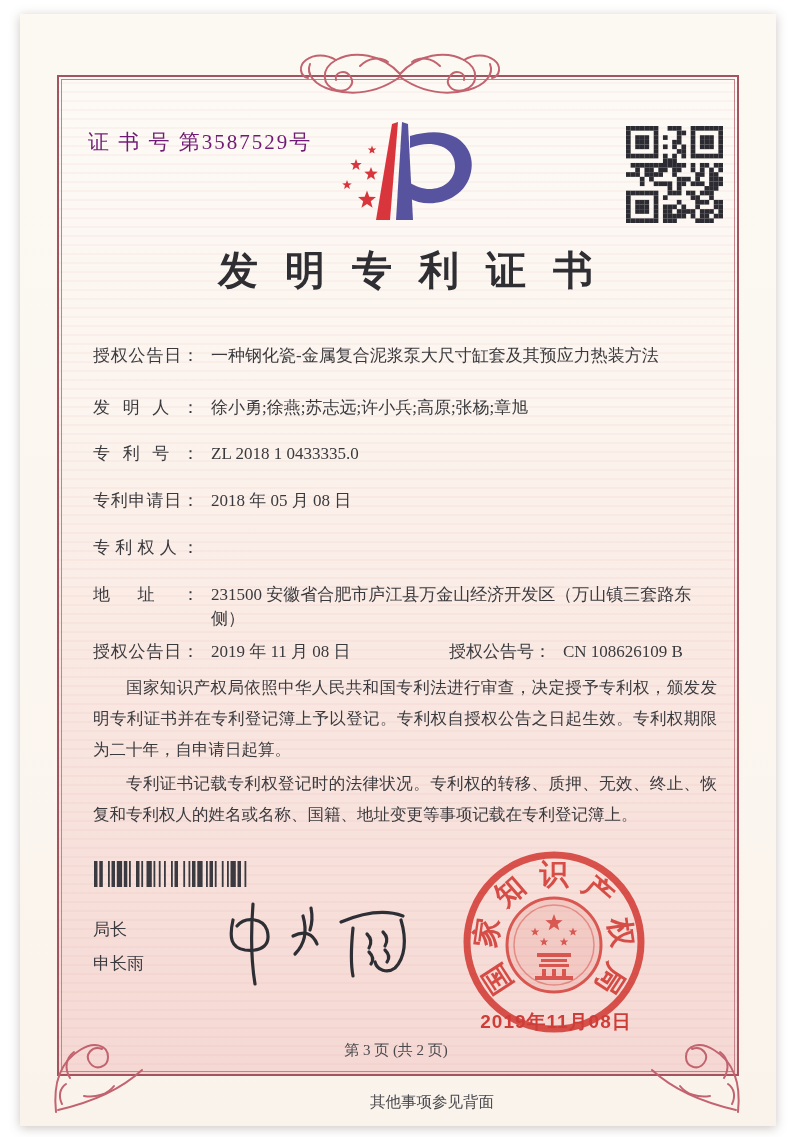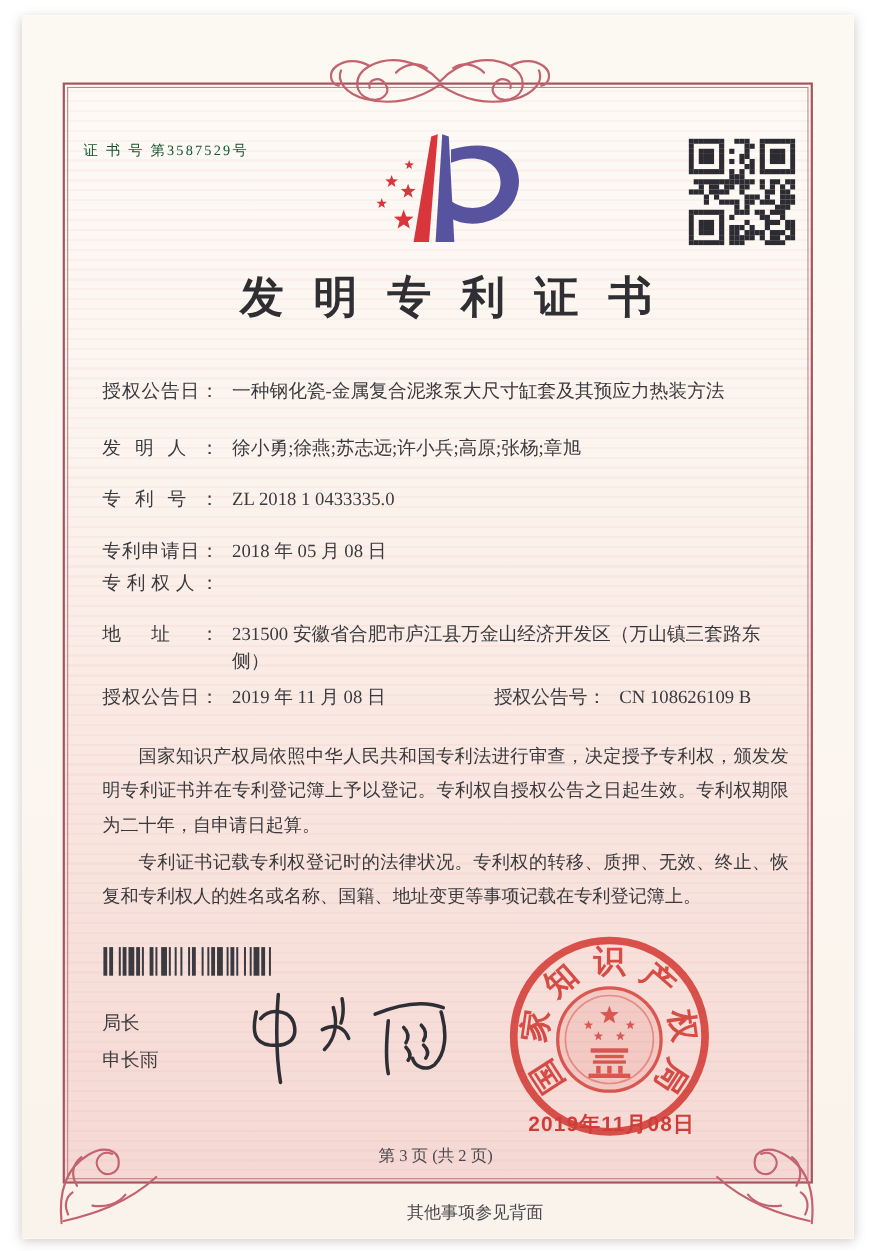--- a/index.html
+++ b/index.html
@@ -8,21 +8,21 @@
   .paper{position:absolute;left:20px;top:14px;width:756px;height:1112px;
          background:linear-gradient(180deg,#fcf9f3 0%,#fbf6ef 60%,#faf3ec 100%);
          box-shadow:0 2px 10px rgba(110,90,80,.35);}
   .frame{position:absolute;left:57px;top:75px;width:678px;height:997px;
          border:2px solid #a4545e;
          background:
            repeating-linear-gradient(0deg, rgba(205,115,115,0.055) 0 2px, rgba(0,0,0,0) 2px 9px),
            linear-gradient(180deg,#fdfaf6 0%,#fcf4ee 34%,#f9e5df 66%,#f5d8d4 100%);}
   .frame::after{content:"";position:absolute;inset:2px;border:1px solid #c5828b;pointer-events:none;}
   .abs{position:absolute;}
-  .cert-no{left:76px;top:128px;font-size:13px;letter-spacing:2px;color:#14532d;}
+  .cert-no{left:88px;top:128px;font-size:21px;letter-spacing:2px;color:#701a75;}
   .title{left:57px;top:243px;width:700px;text-align:center;font-size:40px;font-weight:600;
          letter-spacing:27px;padding-left:24px;box-sizing:border-box;color:#2e2e33;}
   .fields{left:93px;top:344px;width:628px;font-size:17px;color:#3a3a3e;}
   .row{display:flex;line-height:24px;}
   .lbl{flex:none;width:106px;text-align:justify;text-align-last:justify;}
   .val{flex:1;margin-left:12px;}
   .pair2{flex:none;width:356px;display:flex;}
   .body-text{left:93px;top:672px;width:624px;font-size:16.5px;line-height:31px;
              color:#3a3a3e;text-align:justify;}
   .body-text p{margin:0 0 3px 0;text-indent:2em;}
@@ -333,21 +333,21 @@
       <span class="val">一种钢化瓷-金属复合泥浆泵大尺寸缸套及其预应力热装方法</span>
     </div>
     <div class="row" style="margin-bottom:22px">
       <span class="lbl">发明人：</span>
       <span class="val">徐小勇;徐燕;苏志远;许小兵;高原;张杨;章旭</span>
     </div>
     <div class="row" style="margin-bottom:23px">
       <span class="lbl">专利号：</span>
       <span class="val">ZL 2018 1 0433335.0</span>
     </div>
-    <div class="row" style="margin-bottom:5px">
+    <div class="row" style="margin-bottom:23px">
       <span class="lbl">专利申请日：</span>
       <span class="val">2018 年 05 月 08 日</span>
     </div>
     <div class="row" style="margin-bottom:23px">
       <span class="lbl">专利权人：</span>
     </div>
     <div class="row" style="margin-bottom:9px">
       <span class="lbl">地址：</span>
       <span class="val">231500 安徽省合肥市庐江县万金山经济开发区（万山镇三套路东侧）</span>
     </div>

